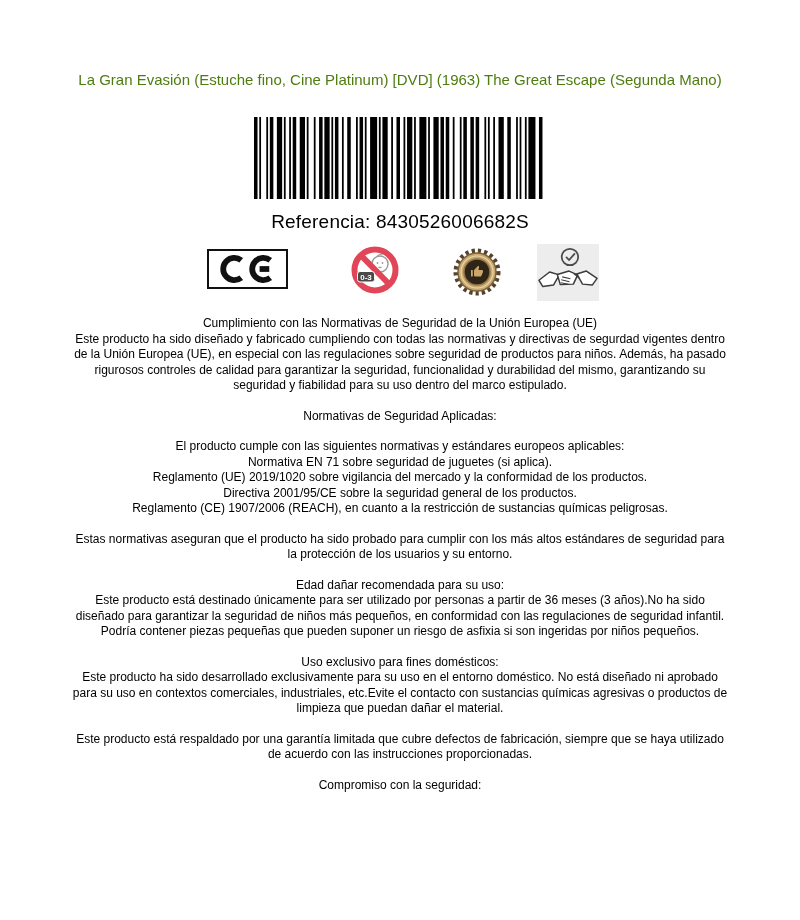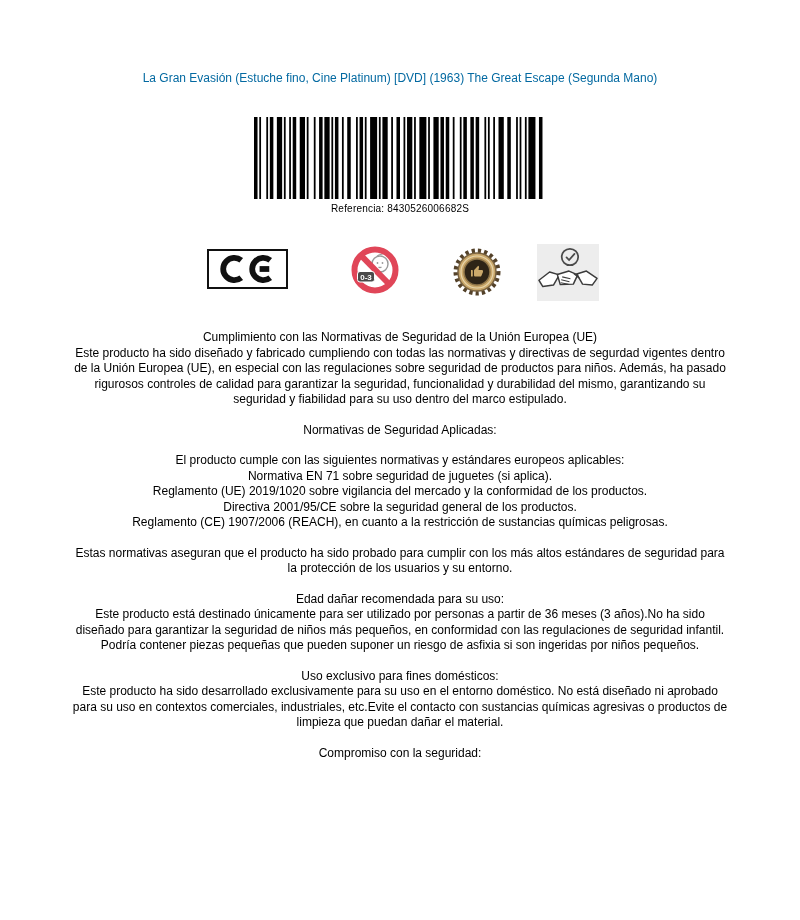--- a/index.html
+++ b/index.html
@@ -14,37 +14,38 @@
     overflow: hidden;
     font-family: "Liberation Sans", sans-serif;
     color: #000;
   }
   .product-title {
     position: absolute;
     top: 71px;
     left: 50%;
     transform: translateX(-50%);
     white-space: nowrap;
-    font-size: 12px;
-    color: #0369a1;
+    font-size: 15px;
+    color: #4d7c0f;
   }
   .barcode-block {
     position: absolute;
     top: 117px;
     left: 0;
     width: 800px;
     text-align: center;
   }
   .barcode-svg {
     display: inline-block;
     width: 292px;
     height: 82px;
   }
   .reference-line {
-    font-size: 10px;
+    margin-top: 8px;
+    font-size: 19px;
     letter-spacing: 0.2px;
   }
   .icons-row {
     position: absolute;
     top: 242px;
     left: 0;
     width: 800px;
     height: 62px;
   }
   .icon-ce {
@@ -77,21 +78,21 @@
   .icon-handshake {
     position: absolute;
     left: 537px;
     top: 2px;
     width: 62px;
     height: 57px;
     background: #ededed;
   }
   .text-column {
     position: absolute;
-    top: 330px;
+    top: 316px;
     left: 50%;
     transform: translateX(-50%);
     width: 660px;
     text-align: center;
     font-size: 12px;
     line-height: 15.5px;
   }
   .para { margin: 0 0 15px 0; }
   .para div { margin: 0; }
 </style>
@@ -235,19 +236,20 @@
     <div>Edad dañar recomendada para su uso:</div>
     <div>Este producto está destinado únicamente para ser utilizado por personas a partir de 36 meses (3 años).No ha sido diseñado para garantizar la seguridad de niños más pequeños, en conformidad con las regulaciones de seguridad infantil. Podría contener piezas pequeñas que pueden suponer un riesgo de asfixia si son ingeridas por niños pequeños.</div>
   </div>
 
   <div class="para">
     <div>Uso exclusivo para fines domésticos:</div>
     <div>Este producto ha sido desarrollado exclusivamente para su uso en el entorno doméstico. No está diseñado ni aprobado para su uso en contextos comerciales, industriales, etc.Evite el contacto con sustancias químicas agresivas o productos de limpieza que puedan dañar el material.</div>
   </div>
 
   <div class="para">
+    <div>Este producto está respaldado por una garantía limitada que cubre defectos de fabricación, siempre que se haya utilizado de acuerdo con las instrucciones proporcionadas.</div>
   </div>
 
   <div class="para">
     <div>Compromiso con la seguridad:</div>
   </div>
 
 </div>
 
 </body></html>

